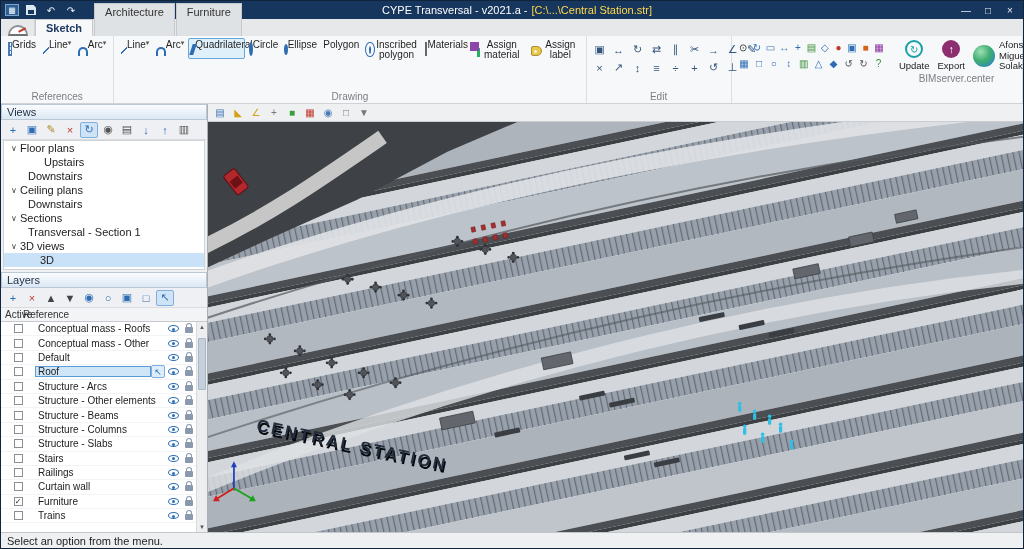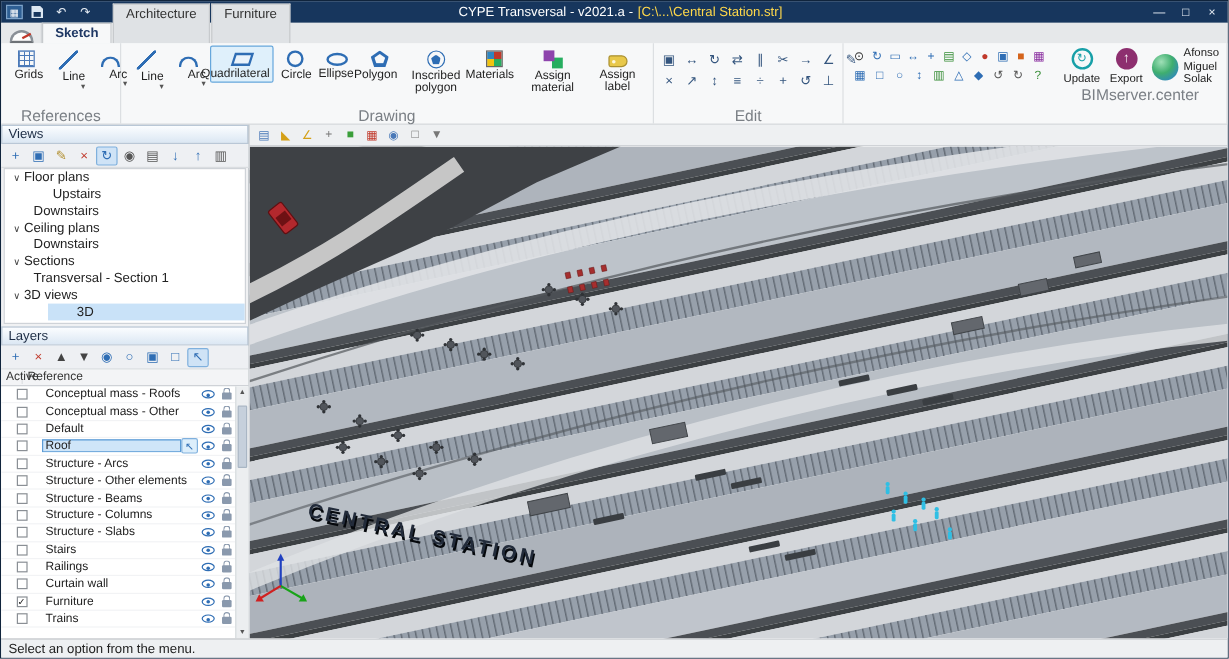--- a/index.html
+++ b/index.html
@@ -24,22 +24,22 @@
   .logo-box{width:34px;height:17px;display:flex;align-items:flex-end;justify-content:center;border-right:1px solid #d2d5d8}
   .protractor{width:20px;height:11px;border:2px solid #8a9097;border-bottom:2px solid #6d7176;border-radius:20px 20px 0 0;background:#fdfdfd;position:relative}
   .protractor::after{content:"";position:absolute;left:8px;top:2px;width:8px;height:1.5px;background:#c0392b;transform:rotate(-28deg)}
   .tab{height:33px;padding:2px 10px 0;margin-right:1px;font-size:11px;color:#333;background:#dfe2e5;border:1px solid #c7cacd;border-bottom:none;cursor:default}
   .tab.active{background:#f7f8f9;color:#1f3864;font-weight:bold;height:17px}
 
   
   .ribbon{height:68px;background:#f7f8f9;border-bottom:1px solid #cfd3d6;display:flex;flex:none}
   .rgroup{display:flex;flex-direction:column;border-right:1px solid #dcdfe2;min-width:0}
   .rgroup-body{flex:1;display:flex;align-items:flex-start;padding:2px 4px;gap:1px}
-  .rgroup-label{height:13px;text-align:center;color:#7a7f85;font-size:13px;line-height:13px;white-space:nowrap;padding:0 4px}
-  .rbtn{min-width:34px;max-width:66px;padding:1px 2px;display:flex;flex-direction:column;align-items:flex-end;font-size:10px;line-height:10px;text-align:center;color:#1f1f1f;border:1px solid transparent;border-radius:2px;cursor:default}
+  .rgroup-label{height:13px;text-align:center;color:#7a7f85;font-size:10px;line-height:13px;white-space:nowrap;padding:0 4px}
+  .rbtn{min-width:34px;max-width:66px;padding:1px 2px;display:flex;flex-direction:row;align-items:flex-start;font-size:10px;line-height:10px;text-align:center;color:#1f1f1f;border:1px solid transparent;border-radius:2px;cursor:default}
   .rbtn.sel{background:#dff0fb;border-color:#66a7dc}
   .rlabel{max-width:62px}
   .ddv{font-size:7px;color:#555;line-height:6px}
 
   .ric{display:block;margin:2px auto 2px;position:relative}
   .ric-grids{width:14px;height:14px;border:1px solid #4a79b8;background-image:repeating-linear-gradient(90deg,#4a79b8 0 1px,transparent 1px 4px),repeating-linear-gradient(0deg,#4a79b8 0 1px,transparent 1px 4px)}
   .ric-line{width:16px;height:16px;background:linear-gradient(135deg,transparent 46%,#2e6db4 46% 55%,transparent 55%)}
   .ric-arc{width:16px;height:9px;border:2px solid #2e6db4;border-bottom:none;border-radius:16px 16px 0 0;margin-top:7px}
   .ric-quadrilateral{width:16px;height:11px;border:2px solid #2e6db4;transform:skewX(-18deg);margin-top:4px;background:#eaf3fb}
   .ric-circle{width:14px;height:14px;border:2px solid #2e6db4;border-radius:50%;margin-top:2px}
@@ -331,21 +331,21 @@
             <span class="chev">∨</span>
             <span>Sections</span>
           </div>
           <div class="titem" style="padding-left: 24px;">
             <span>Transversal - Section 1</span>
           </div>
           <div class="titem" style="padding-left: 4px;">
             <span class="chev">∨</span>
             <span>3D views</span>
           </div>
-          <div class="titem sel" style="padding-left: 24px; margin-left: 36px;">
+          <div class="titem sel" style="padding-left: 36px;">
             <span>3D</span>
           </div>
         </div>
 
       <div class="panel-header">
           <span>Layers</span>
         </div>
       <div class="icon-row" id="layers-toolbar">
           <div class="sbtn" style="color: rgb(46, 109, 180);">+</div>
           <div class="sbtn" style="color: rgb(192, 57, 43);">×</div>

